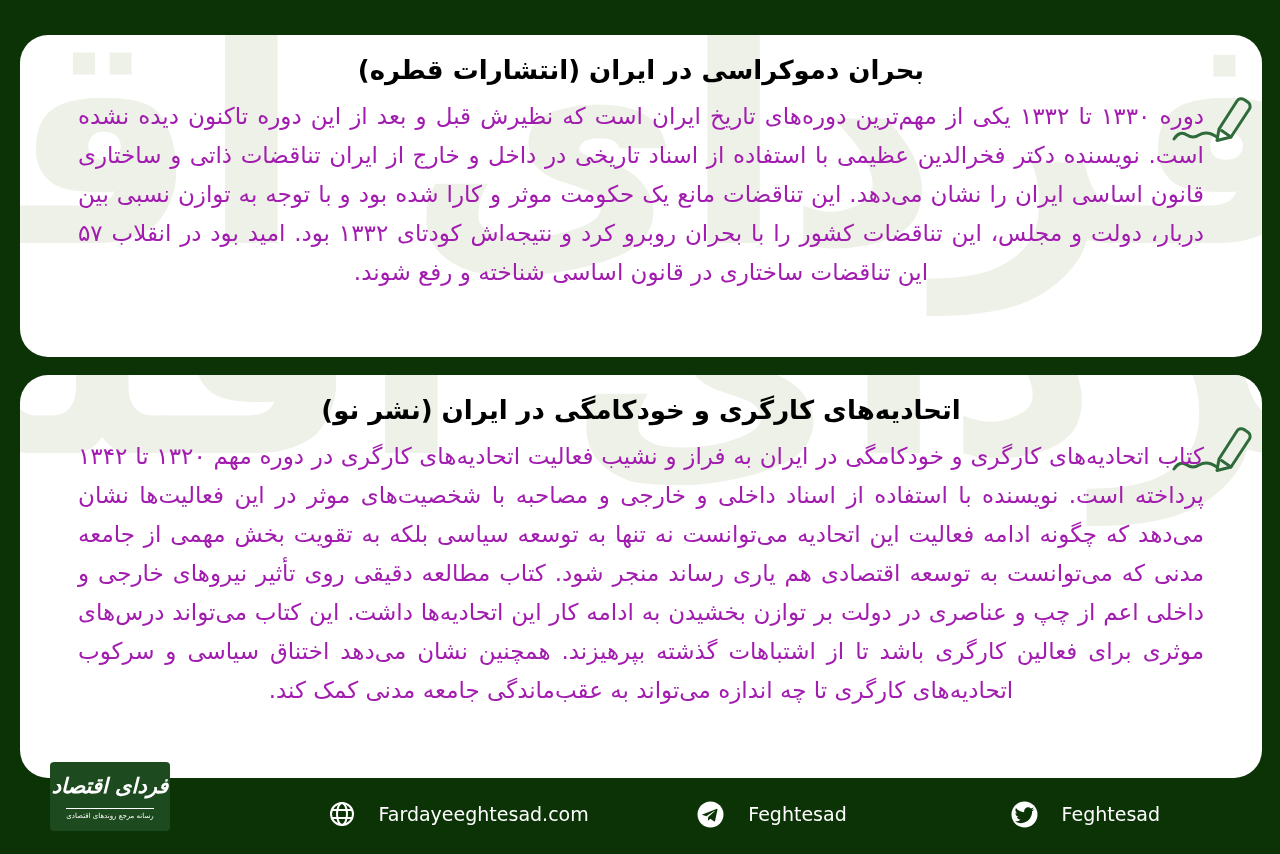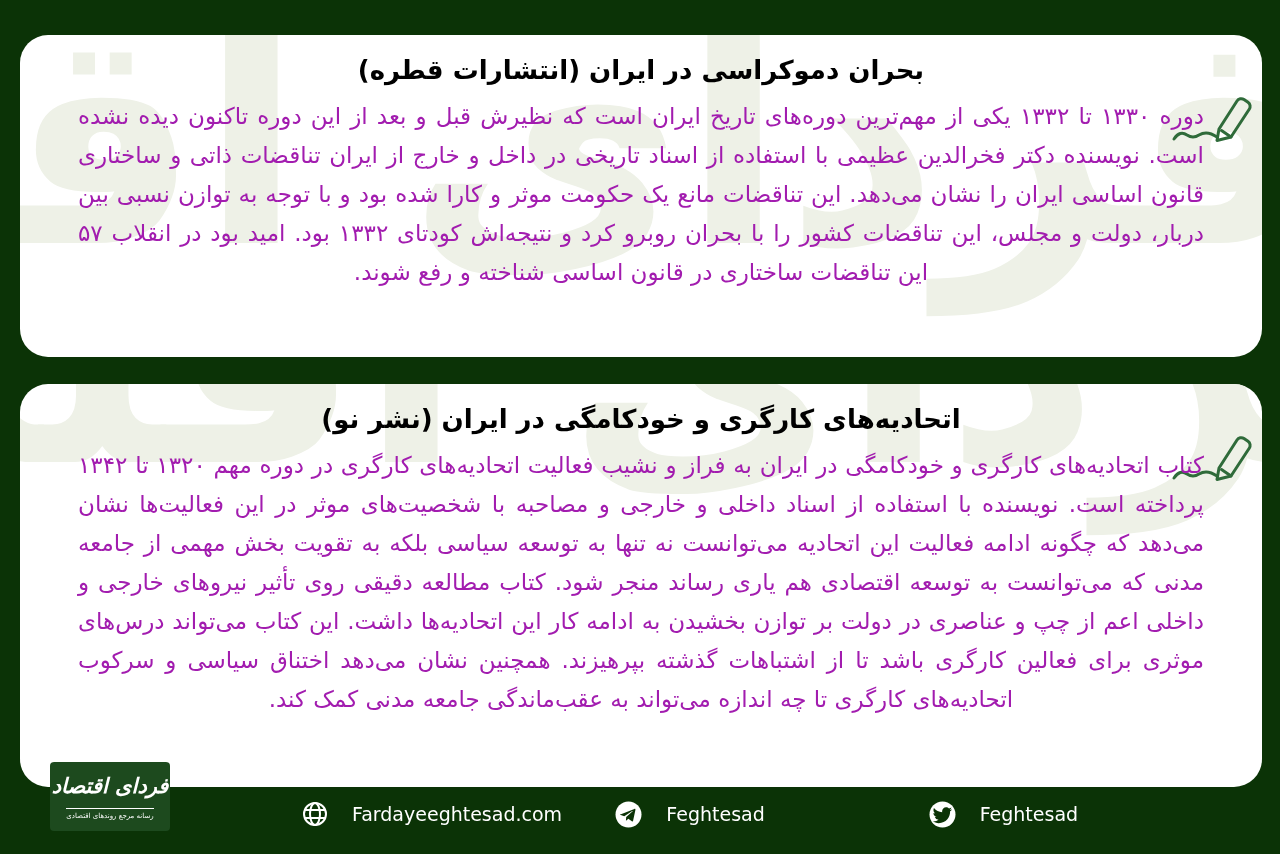--- a/index.html
+++ b/index.html
@@ -12,21 +12,21 @@
   }
   .card {
     position:absolute;
     left:20px;
     width:1242px;
     background:#ffffff;
     border-radius:28px;
     overflow:hidden;
   }
   .card-1 { top:35px;  height:322px; }
-  .card-2 { top:384px; height:403px; }
+  .card-2 { top:375px; height:403px; }
   .watermark {
     position:absolute;
     font-size:300px;
     font-weight:bold;
     color:#eef1e7;
     white-space:nowrap;
     direction:rtl;
     pointer-events:none;
     user-select:none;
   }
@@ -93,21 +93,21 @@
     left:302px;
     top:796px;
     width:940px;
     height:36px;
     display:flex;
   }
   .footer-item {
     flex:1;
     display:flex;
     align-items:center;
-    justify-content:flex-start;
+    justify-content:center;
     gap:24px;
     color:#ffffff;
     font-size:19px;
   }
   .footer-item svg { display:block; }
 </style>
 </head>
 <body>
 
 <section class="card card-1">

